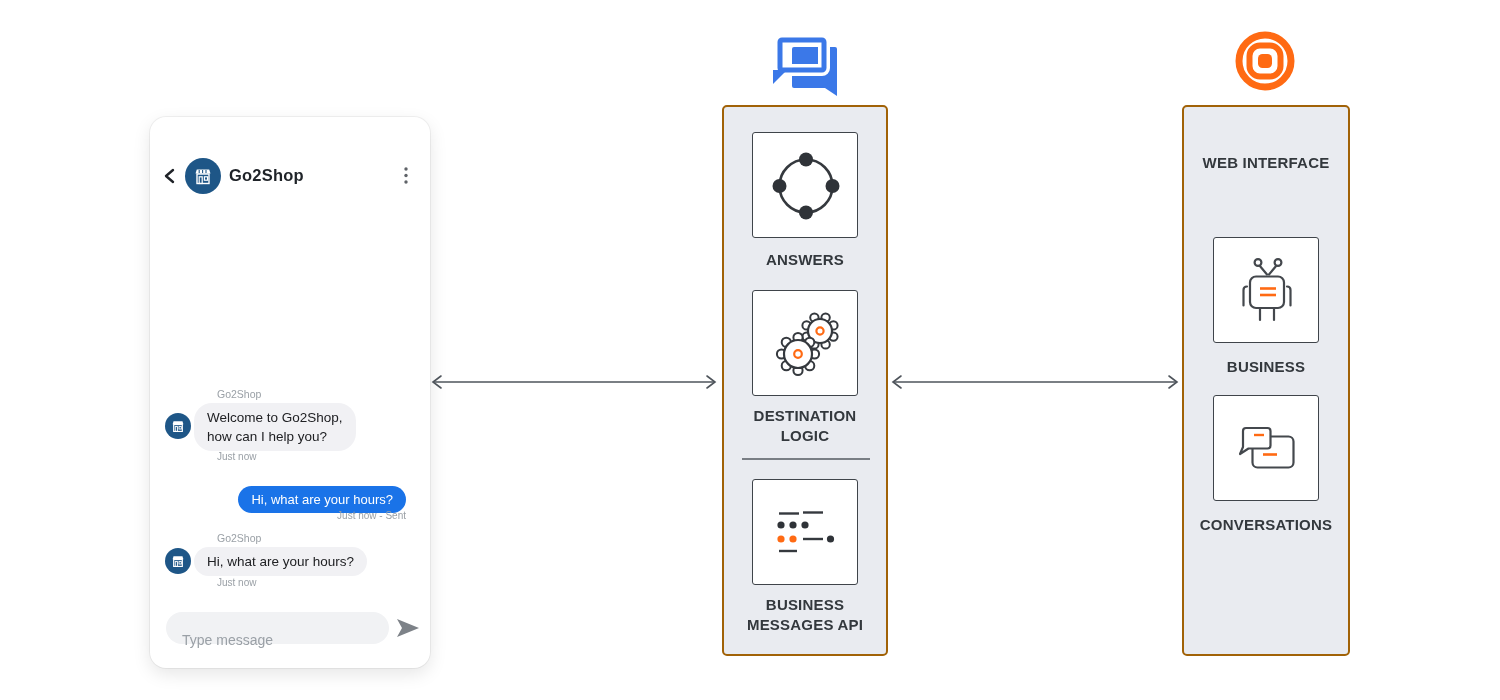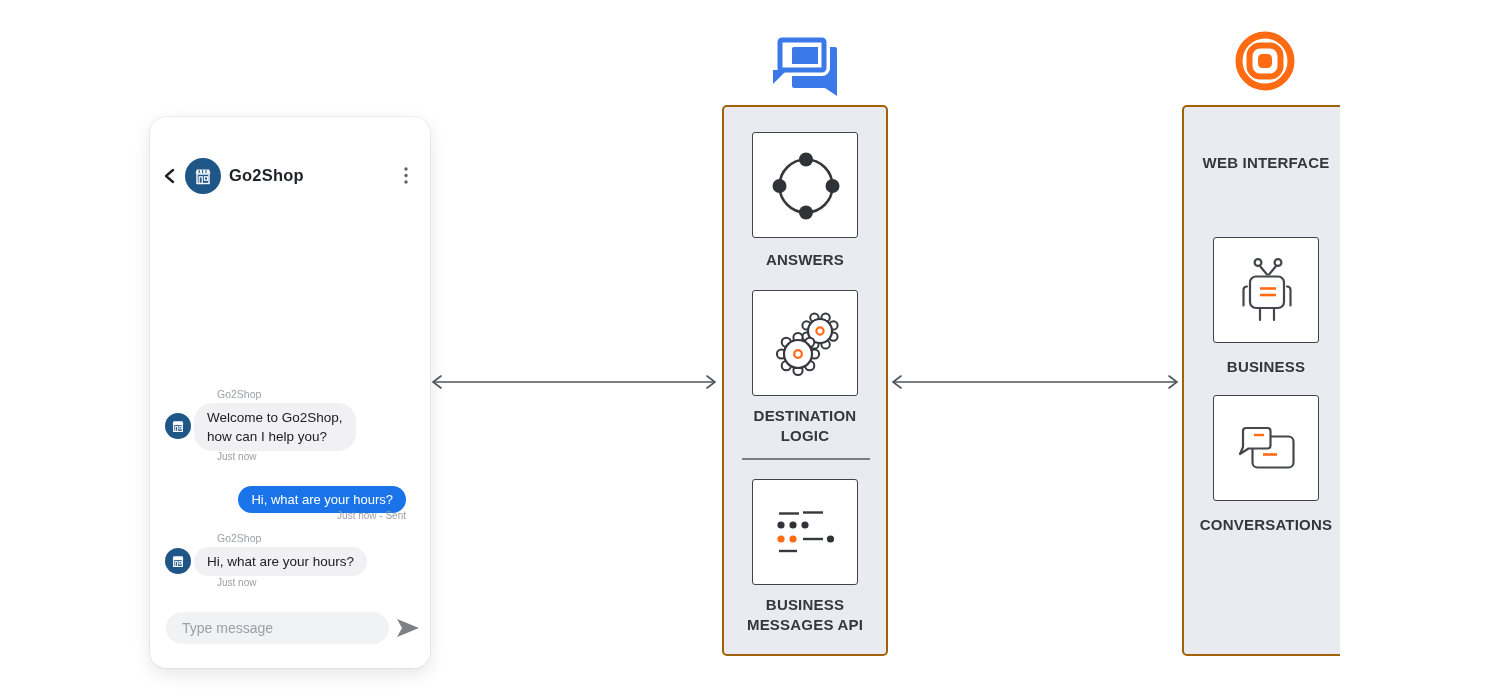--- a/index.html
+++ b/index.html
@@ -1,36 +1,36 @@
 <!DOCTYPE html>
 <html><head>
 <meta charset="utf-8">
 <style>
   html,body{margin:0;padding:0;background:#fff;}
-  #canvas{position:relative;width:1340px;height:700px;background:#ffffff;overflow:hidden;
+  #canvas{position:relative;width:1500px;height:700px;background:#ffffff;overflow:hidden;
           font-family:"Liberation Sans", sans-serif;}
 
   
   .phone{position:absolute;left:150px;top:117px;width:280px;height:551px;background:#fff;
          border-radius:16px;box-shadow:0 0 0 1px rgba(0,0,0,.05),0 6px 18px rgba(0,0,0,.10);}
   .phone-header{position:absolute;left:0;top:41px;width:100%;height:36px;}
   .back-btn{position:absolute;left:13px;top:10px;width:14px;height:16px;cursor:pointer;}
   .avatar-lg{position:absolute;left:35px;top:0;width:36px;height:36px;}
   .chat-title{position:absolute;left:79px;top:8px;font-size:16.5px;font-weight:700;color:#1f2328;letter-spacing:.2px;}
   .kebab{position:absolute;right:18px;top:8px;width:12px;height:20px;cursor:pointer;}
 
   .sender-label{position:absolute;left:67px;font-size:10.5px;color:#9aa0a6;}
   .timestamp{position:absolute;font-size:10px;color:#9aa0a6;}
   .avatar-sm{position:absolute;left:15px;width:26px;height:26px;}
   .bubble{position:absolute;white-space:pre-line;font-size:13.5px;line-height:19px;color:#202124;}
   .bubble.received{left:44px;background:#f1f1f4;border-radius:18px;padding:5px 13px;max-width:170px;}
   .bubble.sent{right:24px;background:#1a73e8;color:#fff;border-radius:14px;padding:4px 13px;font-size:13px;line-height:19px;}
 
   .composer{position:absolute;left:16px;top:495px;width:223px;height:32px;background:#f1f2f4;border-radius:16px;}
-  .composer input{position:absolute;left:0;top:0;width:100%;height:100%;border:none;outline:none;background:transparent;
+  .composer input{position:absolute;left:0;top:12px;width:100%;height:100%;border:none;outline:none;background:transparent;
                   border-radius:16px;padding:16px 16px;font-size:14px;color:#6d28d9;box-sizing:border-box;
                   font-family:"Liberation Sans", sans-serif;}
   .composer input::placeholder{color:#9aa0a6;}
   .send-btn{position:absolute;left:246px;top:501px;width:24px;height:20px;cursor:pointer;}
 
   
   .flow-arrow{position:absolute;top:373px;}
 
   
   .panel{position:absolute;top:105px;height:551px;background:#e9ebf0;border:2px solid #a16207;border-radius:5px;box-sizing:border-box;}

